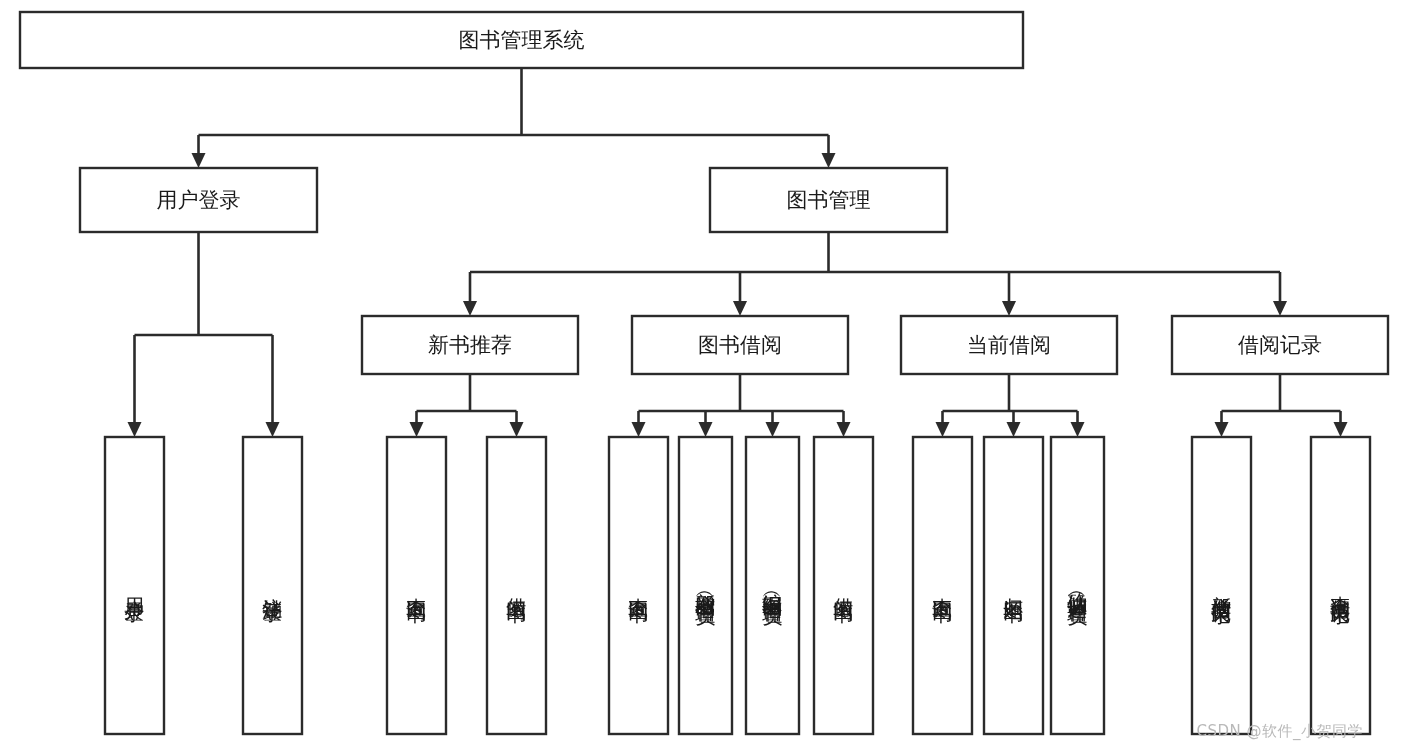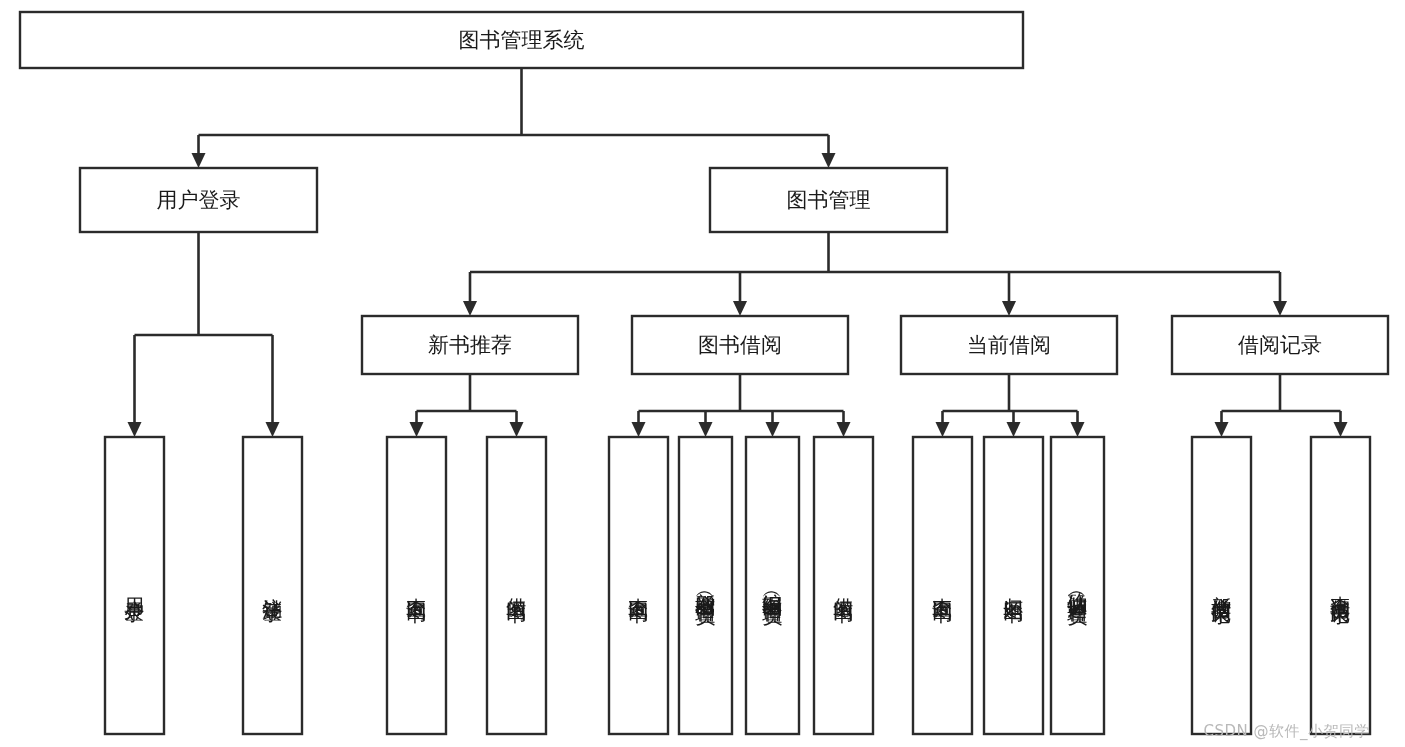--- a/index.html
+++ b/index.html
@@ -64,21 +64,21 @@
     font-family: "DejaVu Sans", "Liberation Sans", sans-serif;
     font-size: 20px;
     line-height: 1.12;
     letter-spacing: 2px;
     color: #1a1a1a;
     white-space: nowrap;
     pointer-events: none;
   }
   .watermark {
     position: absolute;
-    right: 3px;
+    right: 10px;
     bottom: 6px;
     font-family: "DejaVu Sans", "Liberation Sans", sans-serif;
     font-size: 15px;
     color: #b9b9b9;
     letter-spacing: 0.5px;
     white-space: nowrap;
     margin-left: 20px;
   }
 </style>
 </head>

